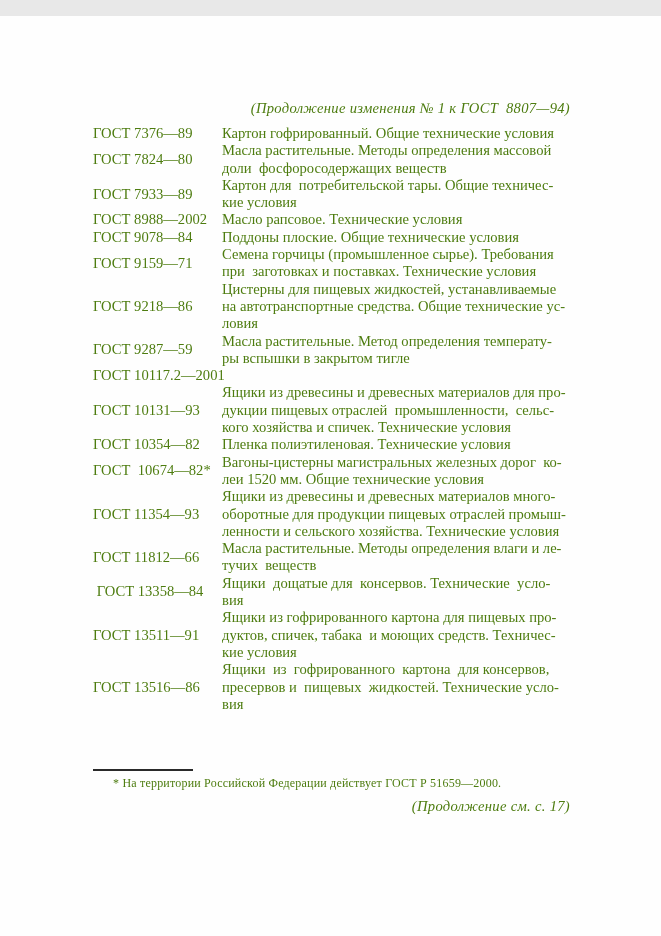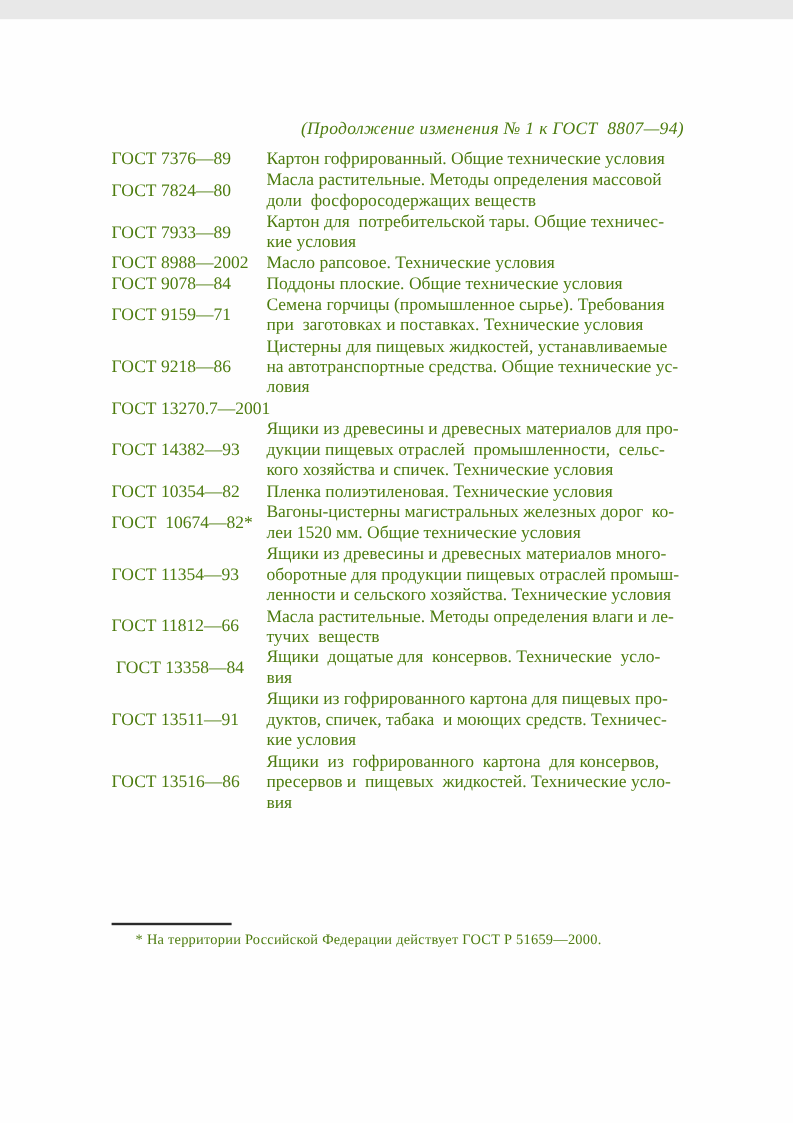--- a/index.html
+++ b/index.html
@@ -106,24 +106,29 @@
         <div class="desc">Семена горчицы (промышленное сырье). Требования
 при  заготовках и поставках. Технические условия</div>
       </div>
       <div class="row">
         <span class="code">ГОСТ 9218—86</span>
         <div class="desc">Цистерны для пищевых жидкостей, устанавливаемые
 на автотранспортные средства. Общие технические ус-
 ловия</div>
       </div>
       <div class="row">
-        <span class="code">ГОСТ 13270.7—2001</span>
+        <span class="code">ГОСТ 9287—59</span>
+        <div class="desc">Масла растительные. Метод определения температу-
+ры вспышки в закрытом тигле</div>
       </div>
       <div class="row">
-        <span class="code">ГОСТ 14382—93</span>
+        <span class="code">ГОСТ 10117.2—2001</span>
+      </div>
+      <div class="row">
+        <span class="code">ГОСТ 10131—93</span>
         <div class="desc">Ящики из древесины и древесных материалов для про-
 дукции пищевых отраслей  промышленности,  сельс-
 кого хозяйства и спичек. Технические условия</div>
       </div>
       <div class="row">
         <span class="code">ГОСТ 10354—82</span>
         <div class="desc">Пленка полиэтиленовая. Технические условия</div>
       </div>
       <div class="row">
         <span class="code">ГОСТ  10674—82*</span>
@@ -157,13 +162,14 @@
         <div class="desc">Ящики  из  гофрированного  картона  для консервов,
 пресервов и  пищевых  жидкостей. Технические усло-
 вия</div>
       </div>
     </div>
 
   <div class="footnote-rule"></div>
 
   <div class="footnote">* На территории Российской Федерации действует ГОСТ Р 51659—2000.</div>
 
+  <div class="footer-note">(Продолжение см. с. 17)</div>
 </div>
 
 </body></html>

